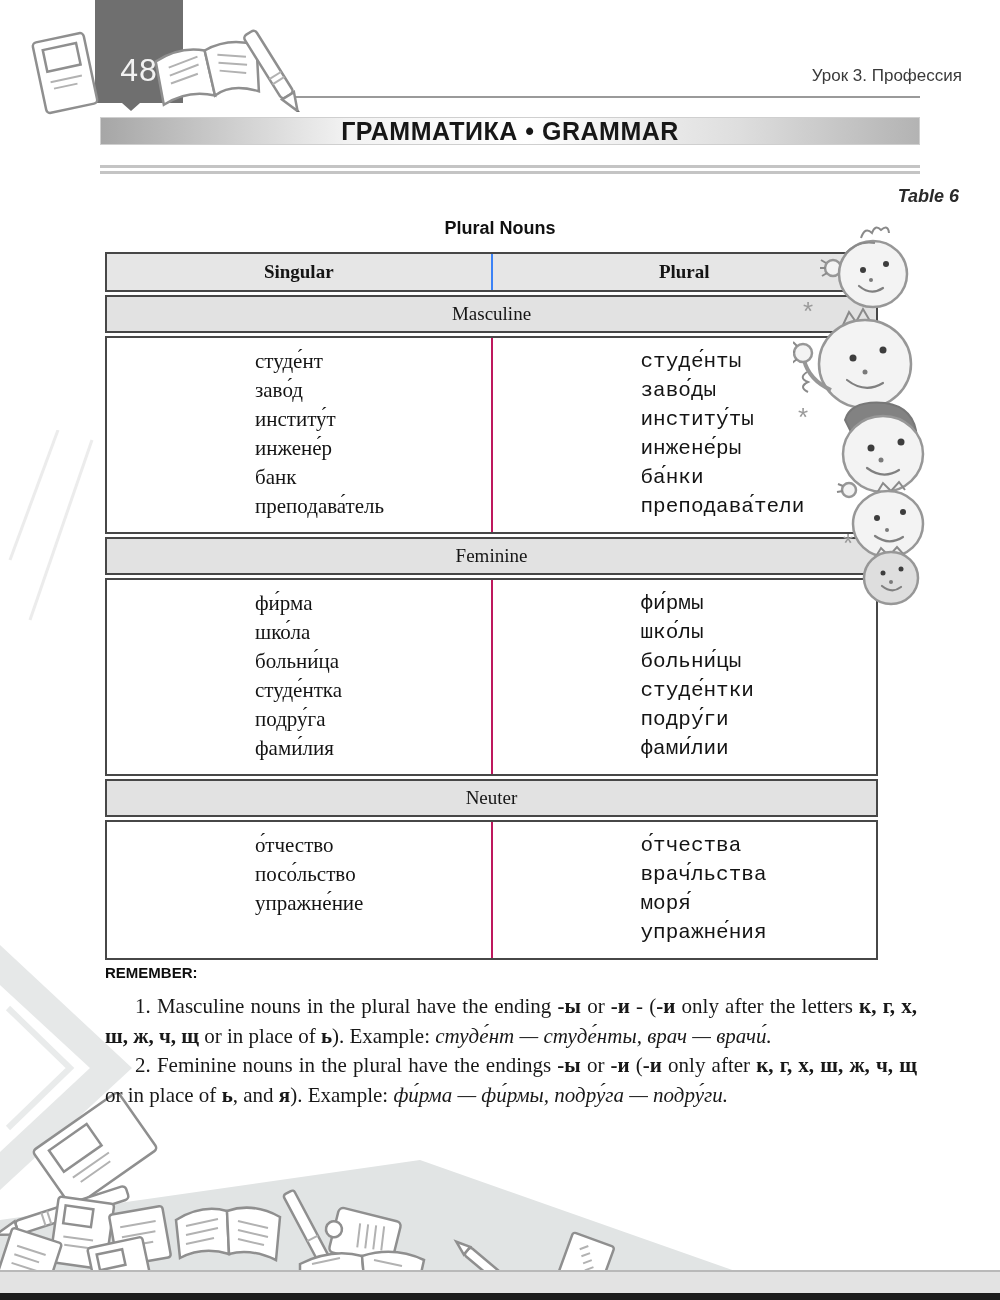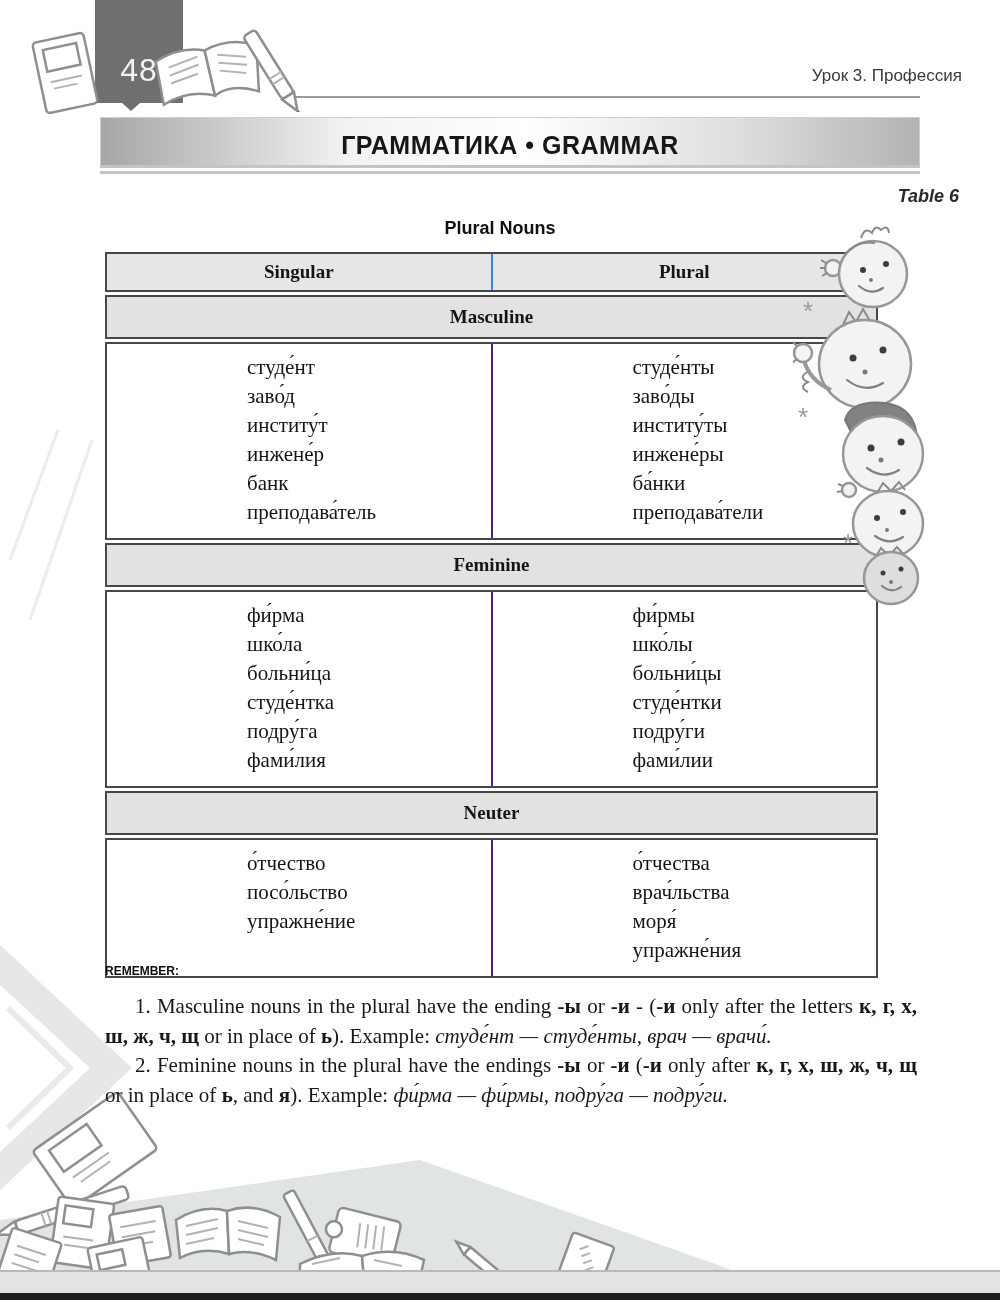--- a/index.html
+++ b/index.html
@@ -14,47 +14,47 @@
     z-index:3;
   }
   .page-num{font-size:32px;color:#f2f2f2;letter-spacing:1px;}
   .page-num-notch{position:absolute;left:122px;top:103px;width:18px;height:8px;background:#6f6f6f;
     clip-path:polygon(0 0,100% 0,50% 100%);z-index:3;}
   .header-rule{position:absolute;left:296px;top:96px;width:624px;height:2px;background:#9a9a9a;z-index:1;}
   .lesson-label{position:absolute;right:85px;top:66px;font-size:17px;color:#3a3a3a;z-index:2;}
   .top-icon{position:absolute;z-index:4;}
   
   .banner{
-    position:absolute;left:100px;top:117px;width:820px;height:57px;z-index:2;
+    position:absolute;left:100px;top:117px;width:820px;height:28px;z-index:2;
     background:linear-gradient(to right,#a6a6a6 0%,#f2f2f2 30%,#ffffff 52%,#dedede 78%,#b3b3b3 100%);
     border:1px solid #cfcfcf;box-sizing:border-box;
     display:flex;align-items:center;justify-content:center;
   }
   .banner-title{font-size:25px;font-weight:bold;color:#171717;letter-spacing:.5px;}
   .banner-underline{position:absolute;left:100px;top:165px;width:820px;z-index:2;}
   .banner-underline .bl{height:3px;background:#c4c4c4;}
   .banner-underline .gap{height:3px;background:#fff;}
   .table6-label{position:absolute;right:88px;top:186px;font-size:18px;font-weight:bold;font-style:italic;color:#2a2a2a;z-index:2;}
   .table-title{position:absolute;left:0;top:218px;width:1000px;text-align:center;font-size:18px;font-weight:bold;color:#111;z-index:2;}
   
   .gtable{position:absolute;left:105px;top:252px;width:773px;z-index:2;
     font-family:"Liberation Serif",serif;}
   .trow{border:2px solid #474747;background:#fff;margin-bottom:3px;box-sizing:border-box;justify-content:center;}
   .thead{display:flex;height:40px;background:#e6e6e6;}
   .thead .cell{flex:1;display:flex;align-items:center;justify-content:center;
     font-size:19px;font-weight:bold;color:#151515;}
   .thead .cell + .cell{border-left:2px solid #3b82f6;}
-  .tbar{height:44px;background:#e2e2e2;display:flex;align-items:center;justify-content:center;
-    font-size:19px;font-weight:bold;color:#151515;}
+  .tbar{height:38px;background:#e2e2e2;display:flex;align-items:center;justify-content:center;
+    font-size:19px;font-weight:normal;color:#151515;}
   .tbody{display:flex;}
   .tbody .cell{flex:1;padding:9px 0 11px 140px;box-sizing:border-box;}
-  .tbody .cell + .cell{border-left:2px solid #4c1d95;}
-  .word{font-size:21px;line-height:29px;color:#141414;}
-  
-  .remember-head{position:absolute;left:105px;top:964px;font-size:12px;font-weight:bold;color:#0e0e0e;z-index:2;}
+  .tbody .cell + .cell{border-left:2px solid #be185d;font-family:Liberation Mono, monospace;}
+  .word{font-size:21px;line-height:29px;color:#141414;margin-left:8px;}
+  
+  .remember-head{position:absolute;left:105px;top:964px;font-size:15px;font-weight:bold;color:#0e0e0e;z-index:2;}
   .rules{position:absolute;left:105px;top:992px;width:812px;z-index:2;
     font-family:"Liberation Serif",serif;font-size:21px;line-height:29.5px;color:#181818;text-align:justify;}
   .rules p{margin:0;text-indent:30px;}
   .rules .b{font-weight:bold;}
   .rules .i{font-style:italic;}
   
   .kids{position:absolute;left:793px;top:222px;z-index:5;}
   .stationery{position:absolute;left:0;top:1092px;z-index:1;}
   .watermark{position:absolute;left:0;top:430px;z-index:0;}
   

